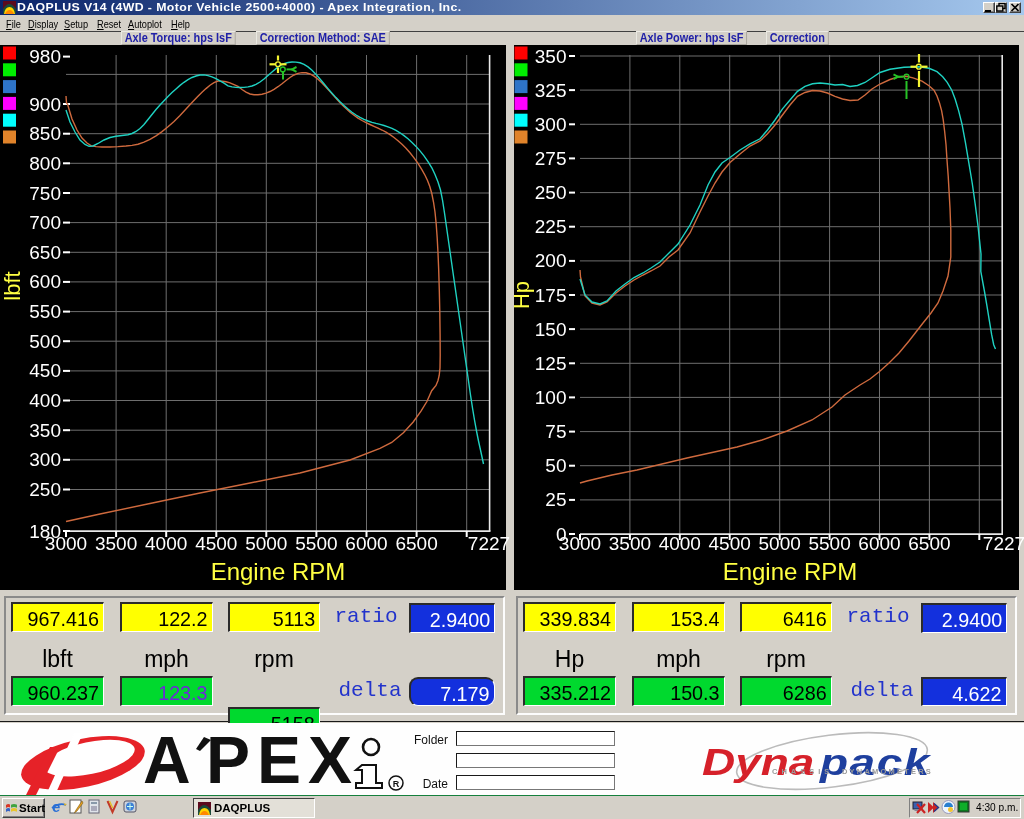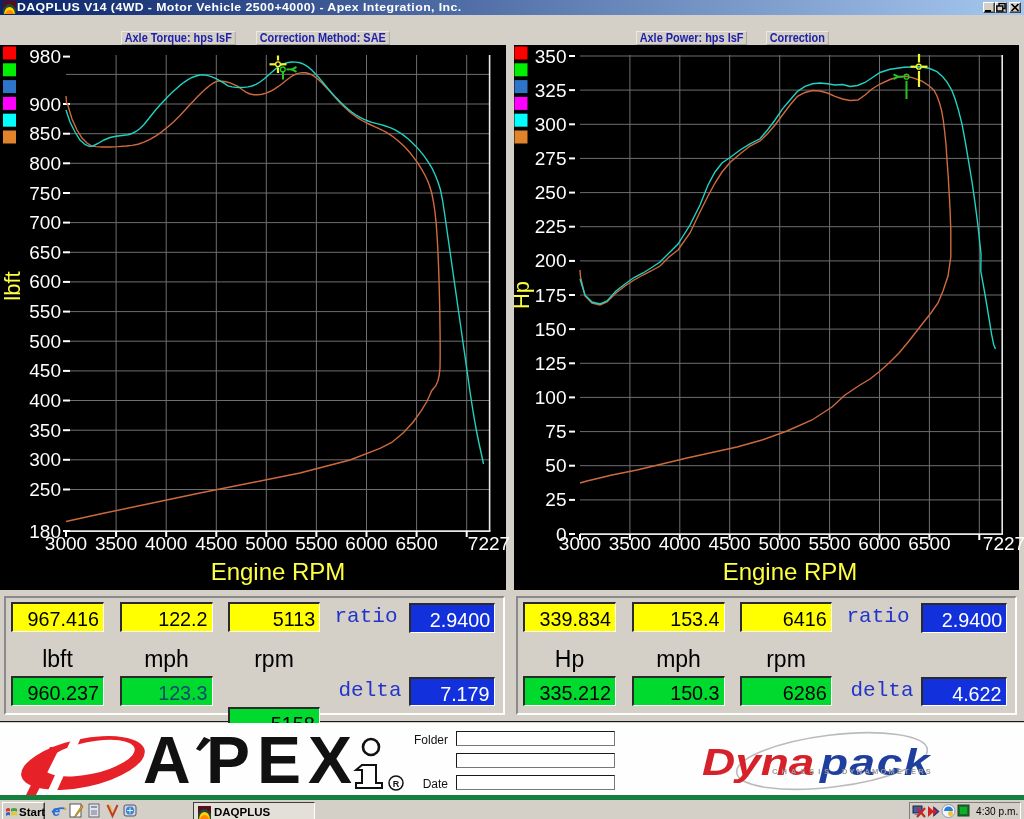--- a/index.html
+++ b/index.html
@@ -24,21 +24,21 @@
 .vb { position:absolute; border-top:2px solid #2b2b2b; border-left:2px solid #2b2b2b; border-right:1px solid #fff; border-bottom:1px solid #fff; font-size:21px; }
 .vb span { position:absolute; right:4px; top:3px; display:inline-block; transform:scaleX(.94); transform-origin:right; white-space:nowrap; }
 .blab { position:absolute; color:#2233cc; font-size:21px; text-align:center; height:26px; line-height:30px;font-family:Liberation Mono, monospace; }
 .ulab { position:absolute; color:#000; font-size:23px; text-align:center; }
 
 #logos { left:0; top:723px; width:1024px; height:72px; background:#fefefe; }
 
 .flabel { position:absolute; font-size:12px; font-weight:normal; color:#111; text-align:right; width:48px; }
 .finput { position:absolute; left:456px; width:159px; height:15px; background:#fff; border-top:1.5px solid #1a1a1a; border-left:1.5px solid #1a1a1a; border-right:1px solid #777; border-bottom:1px solid #777; }
 
-#taskbar { left:0; top:795px; width:1024px; height:24px; background:#d4d0c8; border-top:5px solid #15803d; }
+#taskbar { left:0; top:795px; width:1024px; height:24px; background:#d4d0c8; border-top:1px solid #15803d; }
 .tbtn { position:absolute; top:2px; height:20px; border:1px solid; border-color:#fff #404040 #404040 #fff; box-shadow:inset -1px -1px 0 #808080; background:#d4d0c8; }
 </style></head>
 <body>
 <div id="scr">
 
   <div class="abs" id="title">
     <svg style="position:absolute;left:3px;top:1px" width="13" height="13" viewBox="0 0 13 13">
       <rect width="13" height="13" fill="#5c0a1e"></rect>
       <path d="M0 13 L0 8 Q6 -2 13 8 L13 13 Z" fill="#1a4a3a"></path>
       <path d="M1 13 Q2 6 6.5 6 Q11 6 12 13 Z" fill="#ffd400"></path>
@@ -56,20 +56,28 @@
           <rect x="0.8" y="3" width="6" height="5" fill="#d4d0c8" stroke="#000" stroke-width="1.4"></rect>
         </svg>
       </div>
     <div class="wbtn" style="left:1009px;">
         <svg width="10" height="9" viewBox="0 0 10 9">
           <path d="M1.5 1 L8.5 8 M8.5 1 L1.5 8" stroke="#000" stroke-width="1.7"></path>
         </svg>
       </div>
   </div>
 
+  <div class="abs" id="menu">
+    <span style="left:6px"><u>F</u>ile</span>
+    <span style="left:28px"><u>D</u>isplay</span>
+    <span style="left:64px"><u>S</u>etup</span>
+    <span style="left:97px"><u>R</u>eset</span>
+    <span style="left:128px"><u>A</u>utoplot</span>
+    <span style="left:171px"><u>H</u>elp</span>
+  </div>
 
   <div class="hdr" style="left:121px;">Axle Torque: hps IsF</div>
   <div class="hdr" style="left:256px;">Correction Method: SAE</div>
   <div class="hdr" style="left:636px;">Axle Power: hps IsF</div>
   <div class="hdr" style="left:766px;">Correction Method: SAE</div>
 
   <div class="blackpanel" style="left:0;width:506px;"></div>
   <div class="blackpanel" style="left:514px;width:505px;"></div>
   <svg class="abs" style="left:0;top:45px" width="506" height="545" viewBox="0 0 506 545">
 <rect x="3" y="1.5" width="13" height="13" fill="#ff0000"></rect>
@@ -283,28 +291,28 @@
 <div class="blab" style="left:326px;top:602px;width:80px;">ratio</div>
 <div class="vb" style="left:409px;top:603px;width:86px;height:30px;background:#1330dd;color:#fff;">
       <span>2.9400</span>
     </div>
 <div class="ulab" style="left:11px;top:646px;width:93px;">lbft</div>
 <div class="ulab" style="left:120px;top:646px;width:93px;">mph</div>
 <div class="ulab" style="left:228px;top:646px;width:92px;">rpm</div>
 <div class="vb" style="left:11px;top:676px;width:93px;height:30px;background:#00d92e;color:#000;">
       <span>960.237</span>
     </div>
-<div class="vb" style="left:120px;top:676px;width:93px;height:30px;background:#00d92e;color:#0c4a6e;">
+<div class="vb" style="left:120px;top:676px;width:93px;height:30px;background:#00d92e;color:#6d28d9;">
       <span>123.3</span>
     </div>
 <div class="vb" style="left:228px;top:707px;width:92px;height:30px;background:#00d92e;color:#000;">
       <span>5158</span>
     </div>
 <div class="blab" style="left:330px;top:676px;width:80px;">delta</div>
-<div class="vb" style="left:409px;top:677px;width:86px;height:29px;background:#1330dd;color:#fff;">
+<div class="vb" style="left:409px;top:677px;width:86px;height:29px;background:#1330dd;color:#fff;border-radius:9px;">
       <span>7.179</span>
     </div>
 <div class="rpanel" style="left:516px;"></div>
 <div class="vb" style="left:523px;top:602px;width:93px;height:30px;background:#ffff00;color:#000;">
       <span>339.834</span>
     </div>
 <div class="vb" style="left:632px;top:602px;width:93px;height:30px;background:#ffff00;color:#000;">
       <span>153.4</span>
     </div>
 <div class="vb" style="left:740px;top:602px;width:92px;height:30px;background:#ffff00;color:#000;">

